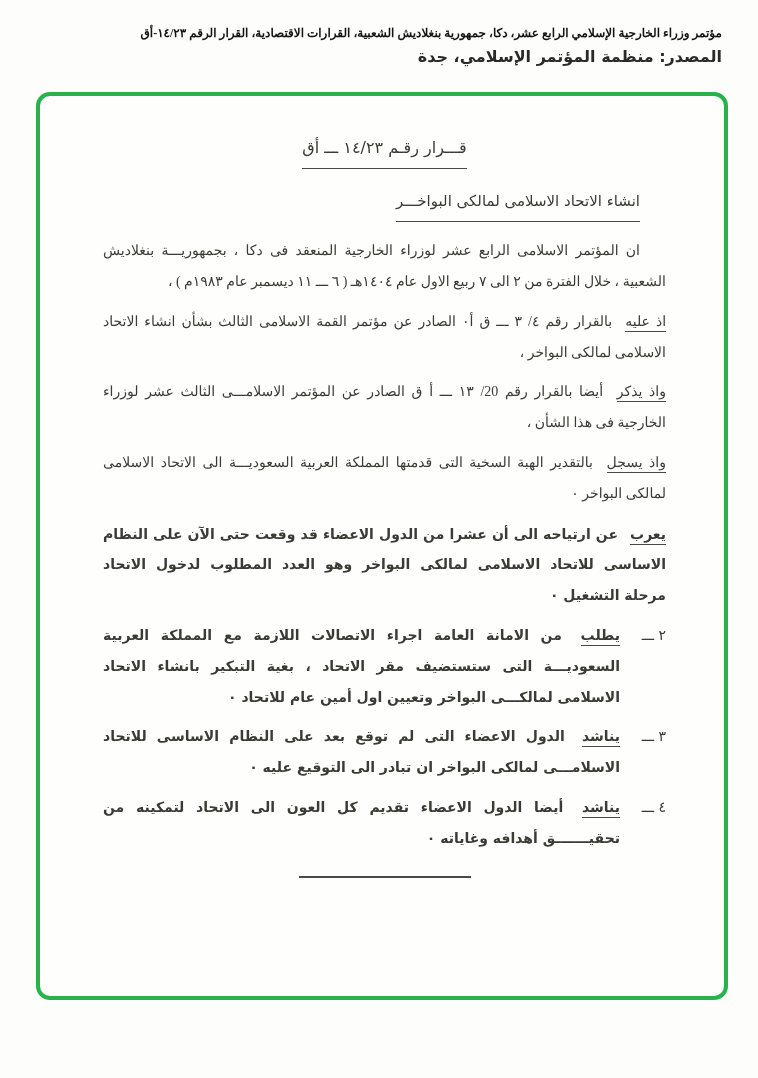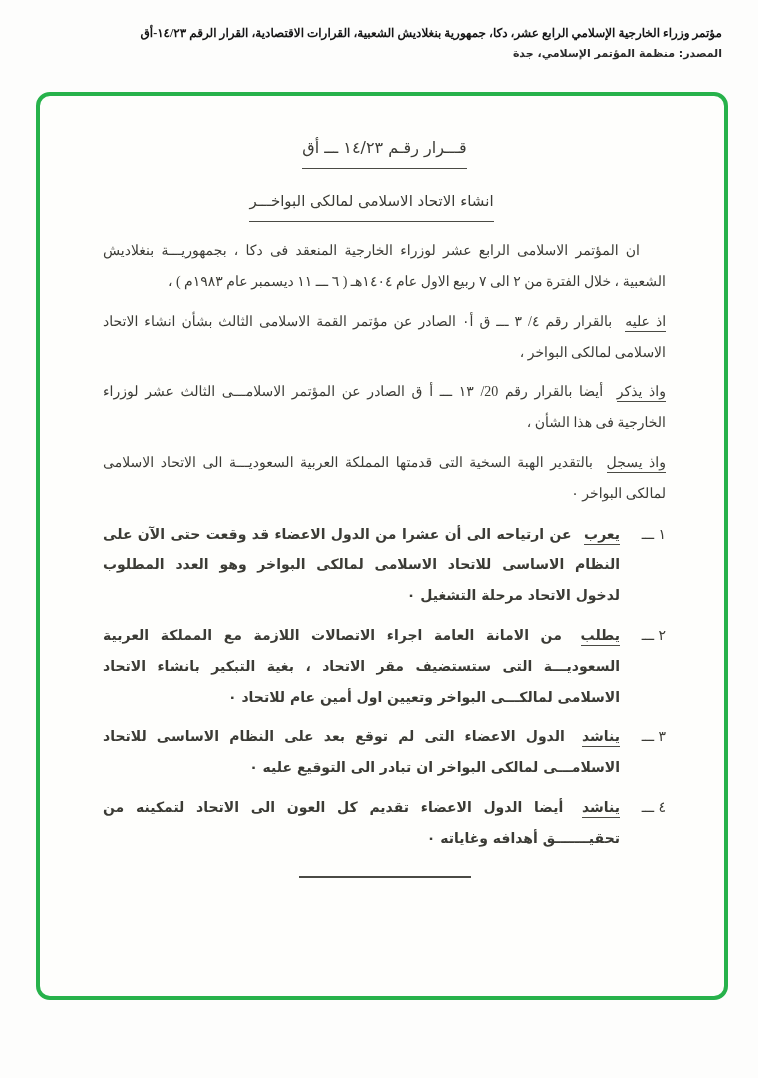--- a/index.html
+++ b/index.html
@@ -18,21 +18,21 @@
   }
 
   
   .top-header {
     direction: rtl;
     text-align: right;
     padding: 24px 36px 0 52px;
     color: #141414;
   }
   .hdr1 { font-weight: bold; font-size: 12px; line-height: 1.5; font-family: Liberation Serif, serif; }
-  .hdr2 { font-weight: bold; font-size: 11px; margin-top: 5px; color: #2a2a2a; }
+  .hdr2 { font-weight: bold; font-size: 16px; margin-top: 5px; color: #2a2a2a; }
 
   
   .scan-frame {
     position: absolute;
     left: 36px; top: 92px;
     width: 692px; height: 908px;
     border: 4px solid #27b24b;
     border-radius: 14px;
     background: #fefefc;
     overflow: hidden;
@@ -42,21 +42,21 @@
   .doc {
     direction: rtl;
     padding: 34px 58px 0 52px;
     font-size: 14px;
     line-height: 2.2;
     color: #3b3b35;
     text-align: justify;
   }
 
   .title-wrap, .subtitle-wrap { text-align: center; }
-  .subtitle-wrap { padding-right: 26px; }
+  .subtitle-wrap { text-align: right; padding-right: 26px; }
   .u {
     display: inline-block;
     border-bottom: 1.5px solid #4a4a44;
     padding-bottom: 3px;
   }
   .title { font-size: 16px; letter-spacing: 0; }
   .subtitle { font-size: 15px; margin-top: 6px; }
   .title-wrap { margin-bottom: 10px; }
   .subtitle-wrap { margin-bottom: 14px; }
 
@@ -112,21 +112,20 @@
         <span class="lead">واذ يذكر</span>
         <span>أيضا بالقرار رقم 20/ ١٣ ـــ أ ق الصادر عن المؤتمر الاسلامـــى الثالث عشر لوزراء الخارجية فى هذا الشأن ،</span>
       </p>
 
       <p class="para">
         <span class="lead">واذ يسجل</span>
         <span>بالتقدير الهبة السخية التى قدمتها المملكة العربية السعوديـــة الى الاتحاد الاسلامى لمالكى البواخر ٠</span>
       </p>
 
       <div class="item">
-        <span class="num">١ ـــ</span>
         <span class="itext">
           <span class="lead">يعرب</span>
           <span>عن ارتياحه الى أن عشرا من الدول الاعضاء قد وقعت حتى الآن على النظام الاساسى للاتحاد الاسلامى لمالكى البواخر وهو العدد المطلوب لدخول الاتحاد مرحلة التشغيل ٠</span>
         </span>
       </div>
 
       <div class="item">
         <span class="num">٢ ـــ</span>
         <span class="itext">
           <span class="lead">يطلب</span>

